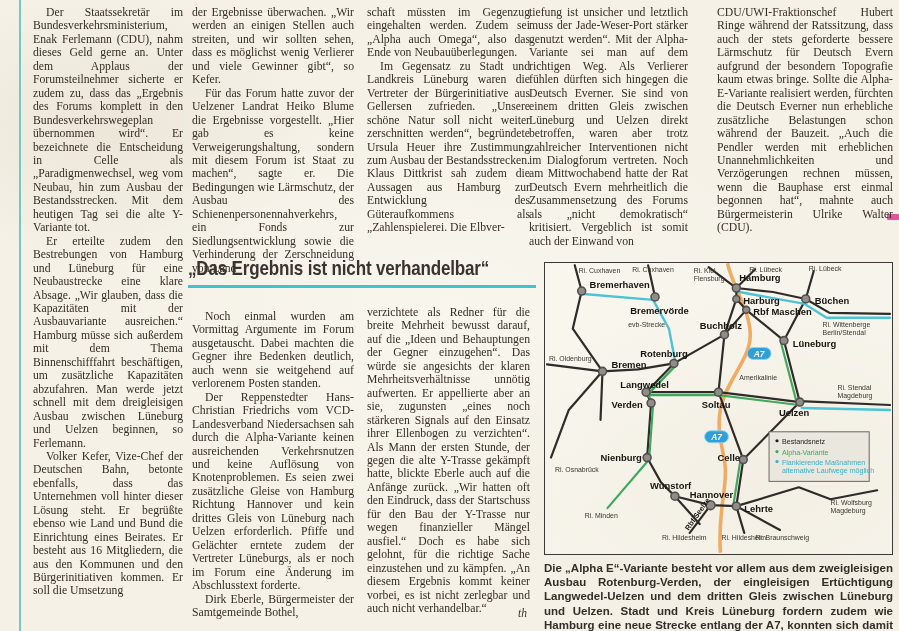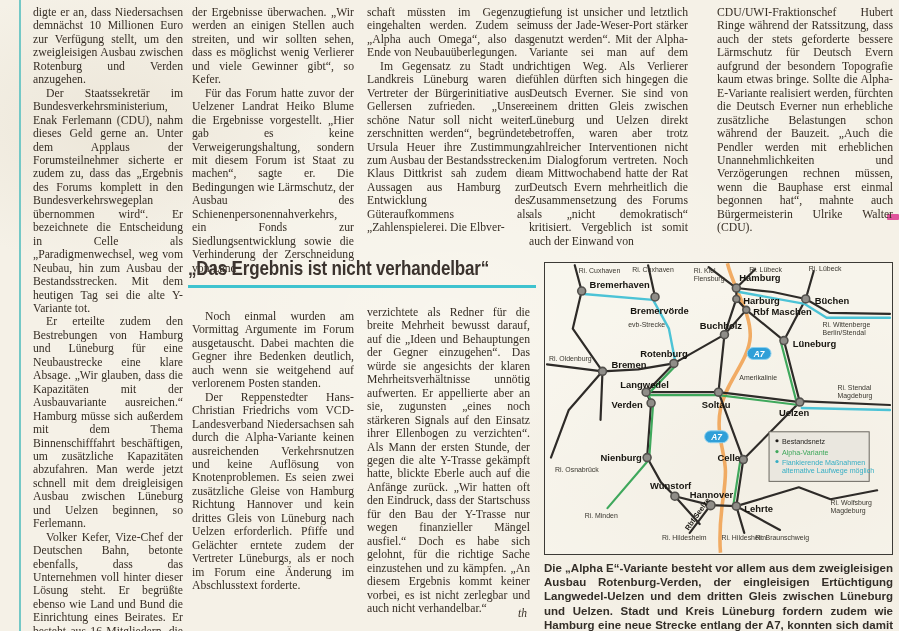--- a/index.html
+++ b/index.html
@@ -49,21 +49,20 @@
   .legend-lbl{font-size:7.2px;}
 </style>
 </head>
 <body>
 
 <div class="page">
   <div class="teal-rule"></div>
   <div class="pink-dash"></div>
 
   <div class="col c1">
-    <p class="noindent">digte er an, dass Niedersachsen demnächst 10 Millionen Euro zur Verfügung stellt, um den zweigleisigen Ausbau zwischen Rotenburg und Verden anzugehen.</p>
     <p>Der Staatssekretär im Bundesverkehrsministerium, Enak Ferlemann (CDU), nahm dieses Geld gerne an. Unter dem Applaus der Forumsteilnehmer sicherte er zudem zu, dass das „Ergebnis des Forums komplett in den Bundesverkehrswegeplan übernommen wird“. Er bezeichnete die Entscheidung in Celle als „Paradigmenwechsel, weg vom Neubau, hin zum Ausbau der Bestandsstrecken. Mit dem heutigen Tag sei die alte Y-Variante tot.</p>
     <p>Er erteilte zudem den Bestrebungen von Hamburg und Lüneburg für eine Neubaustrecke eine klare Absage. „Wir glauben, dass die Kapazitäten mit der Ausbauvariante ausreichen.“ Hamburg müsse sich außerdem mit dem Thema Binnenschifffahrt beschäftigen, um zusätzliche Kapazitäten abzufahren. Man werde jetzt schnell mit dem dreigleisigen Ausbau zwischen Lüneburg und Uelzen beginnen, so Ferlemann.</p>
     <p>Volker Kefer, Vize-Chef der Deutschen Bahn, betonte ebenfalls, dass das Unternehmen voll hinter dieser Lösung steht. Er begrüßte ebenso wie Land und Bund die Einrichtung eines Beirates. Er besteht aus 16 Mitgliedern, die aus den Kommunen und den Bürgerinitiativen kommen. Er soll die Umsetzung</p>
   </div>
 
   <div class="col c2a">
     <p class="noindent">der Ergebnisse überwachen. „Wir werden an einigen Stellen auch streiten, und wir sollten sehen, dass es möglichst wenig Verlierer und viele Gewinner gibt“, so Kefer.</p>
     <p>Für das Forum hatte zuvor der Uelzener Landrat Heiko Blume die Ergebnisse vorgestellt. „Hier gab es keine Verweigerungshaltung, sondern mit diesem Forum ist Staat zu machen“, sagte er. Die Bedingungen wie Lärmschutz, der Ausbau des Schienenpersonennahverkehrs, ein Fonds zur Siedlungsentwicklung sowie die Verhinderung der Zerschneidung von Land-</p>
   </div>
 
@@ -81,20 +80,21 @@
   </div>
 
   <div class="headline-wrap">
     <h2 class="headline">„Das Ergebnis ist nicht verhandelbar“</h2>
     <div class="headline-rule"></div>
   </div>
 
   <div class="col c2b">
     <p>Noch einmal wurden am Vormittag Argumente im Forum ausgetauscht. Dabei machten die Gegner ihre Bedenken deutlich, auch wenn sie weitgehend auf verlorenem Posten standen.</p>
     <p>Der Reppenstedter Hans-Christian Friedrichs vom VCD-Landesverband Niedersachsen sah durch die Alpha-Variante keinen ausreichenden Verkehrsnutzen und keine Auflösung von Knotenproblemen. Es seien zwei zusätzliche Gleise von Hamburg Richtung Hannover und kein drittes Gleis von Lüneburg nach Uelzen erforderlich. Pfiffe und Gelächter erntete zudem der Vertreter Lüneburgs, als er noch im Forum eine Änderung im Abschlusstext forderte.</p>
+    <p>Dirk Eberle, Bürgermeister der Samtgemeinde Bothel,</p>
   </div>
 
   <div class="col c3b">
     <p class="noindent">verzichtete als Redner für die breite Mehrheit bewusst darauf, auf die „Ideen und Behauptungen der Gegner einzugehen“. Das würde sie angesichts der klaren Mehrheitsverhältnisse unnötig aufwerten. Er appellierte aber an sie, zugunsten „eines noch stärkeren Signals auf den Einsatz ihrer Ellenbogen zu verzichten“. Als Mann der ersten Stunde, der gegen die alte Y-Trasse gekämpft hatte, blickte Eberle auch auf die Anfänge zurück. „Wir hatten oft den Eindruck, dass der Startschuss für den Bau der Y-Trasse nur wegen finanzieller Mängel ausfiel.“ Doch es habe sich gelohnt, für die richtige Sache einzustehen und zu kämpfen. „An diesem Ergebnis kommt keiner vorbei, es ist nicht zerlegbar und auch nicht verhandelbar.“</p>
     <span class="author-initials">th</span>
   </div>
 
   <div class="map-box">
     <svg width="346" height="290" viewBox="0 0 349 292">
 

